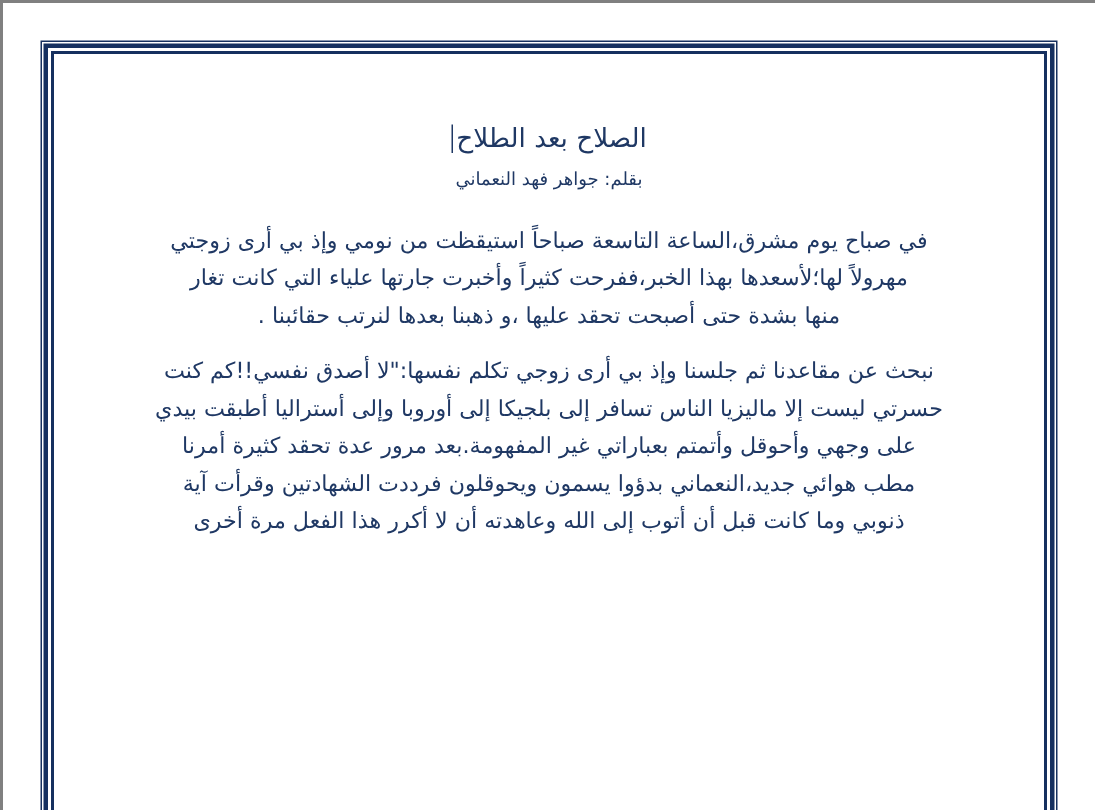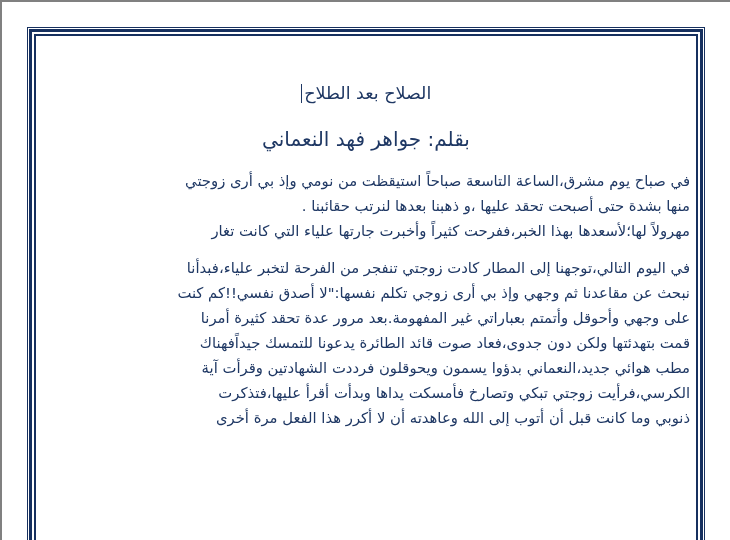--- a/index.html
+++ b/index.html
@@ -48,33 +48,33 @@
     width: 100%; height: 100%;
     border: 2px solid var(--border-navy);
     padding: 44px 6px 0 6px;
     direction: rtl;
   }
   .doc-title {
     text-align: center;
     color: var(--ink);
     font-size: 17.5px;
     line-height: 26px;
-    margin-bottom: 20px;
     white-space: nowrap;
   }
   .doc-byline {
     text-align: center;
     color: var(--ink);
-    font-size: 20px;
+    font-size: 12px;
     line-height: 26px;
     margin-bottom: 16px;
     white-space: nowrap;
   }
   .para { margin: 0 0 12px 0; }
   .line {
+    text-align: center;
     color: var(--ink);
     font-size: 14.8px;
     line-height: 25px;
     white-space: nowrap;
     direction: rtl;
   }
   .caret {
     display: inline-block;
     width: 1.5px;
     height: 19px;
@@ -92,29 +92,27 @@
 <div class="frame-outer">
   <div class="frame-mid">
     <div class="frame-inner">
 
       <div class="doc-title"><span>الصلاح بعد الطلاح</span><span class="caret"></span></div>
 
       <div class="doc-byline">بقلم: جواهر فهد النعماني</div>
 
       <div class="para">
         <div class="line">في صباح يوم مشرق،الساعة التاسعة صباحاً استيقظت من نومي وإذ بي أرى زوجتي</div>
+        <div class="line">مهرولاً لها؛لأسعدها بهذا الخبر،ففرحت كثيراً وأخبرت جارتها علياء التي كانت تغار</div>
         <div class="line">منها بشدة حتى أصبحت تحقد عليها ،و ذهبنا بعدها لنرتب حقائبنا .</div>
-        <div class="line">مهرولاً لها؛لأسعدها بهذا الخبر،ففرحت كثيراً وأخبرت جارتها علياء التي كانت تغار</div>
       </div>
 
       <div class="para">
-        <div class="line">في اليوم التالي،توجهنا إلى المطار كادت زوجتي تنفجر من الفرحة لتخبر علياء،فبدأنا</div>
-        <div class="line">نبحث عن مقاعدنا ثم وجهي وإذ بي أرى زوجي تكلم نفسها:"لا أصدق نفسي!!كم كنت</div>
+        <div class="line">نبحث عن مقاعدنا ثم جلسنا وإذ بي أرى زوجي تكلم نفسها:"لا أصدق نفسي!!كم كنت</div>
+        <div class="line">حسرتي ليست إلا ماليزيا الناس تسافر إلى بلجيكا إلى أوروبا وإلى أستراليا أطبقت بيدي</div>
         <div class="line">على وجهي وأحوقل وأتمتم بعباراتي غير المفهومة.بعد مرور عدة تحقد كثيرة أمرنا</div>
-        <div class="line">قمت بتهدئتها ولكن دون جدوى،فعاد صوت قائد الطائرة يدعونا للتمسك جيداًفهناك</div>
         <div class="line">مطب هوائي جديد،النعماني بدؤوا يسمون ويحوقلون فرددت الشهادتين وقرأت آية</div>
-        <div class="line">الكرسي،فرأيت زوجتي تبكي وتصارخ فأمسكت يداها وبدأت أقرأ عليها،فتذكرت</div>
         <div class="line">ذنوبي وما كانت قبل أن أتوب إلى الله وعاهدته أن لا أكرر هذا الفعل مرة أخرى</div>
       </div>
 
     </div>
   </div>
 </div>
 
 </body></html>

